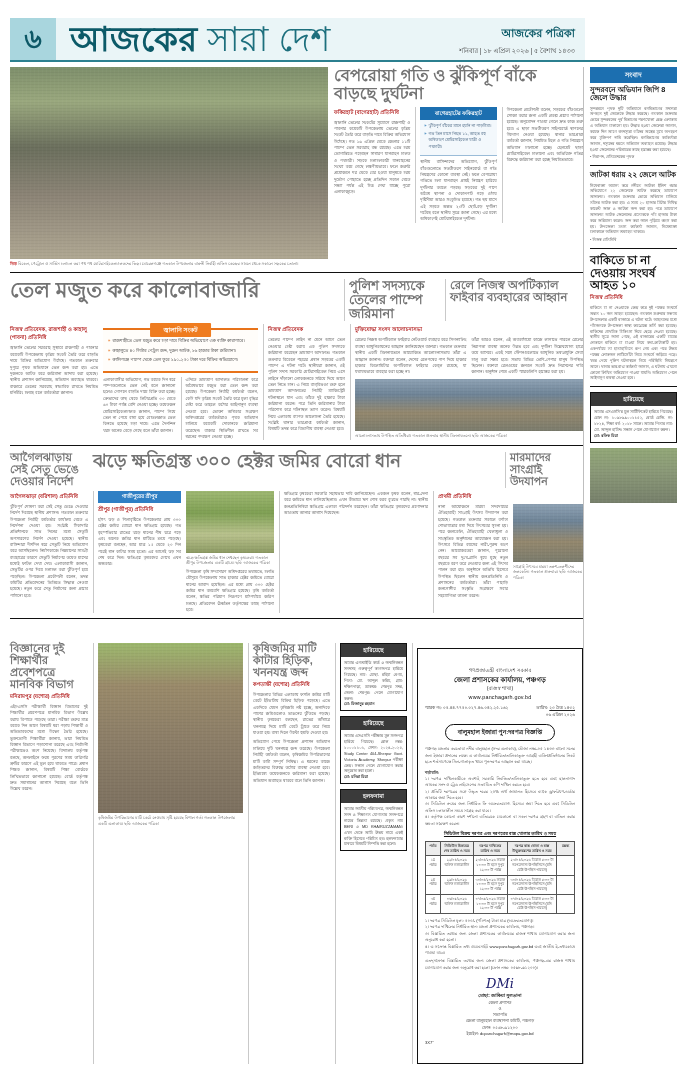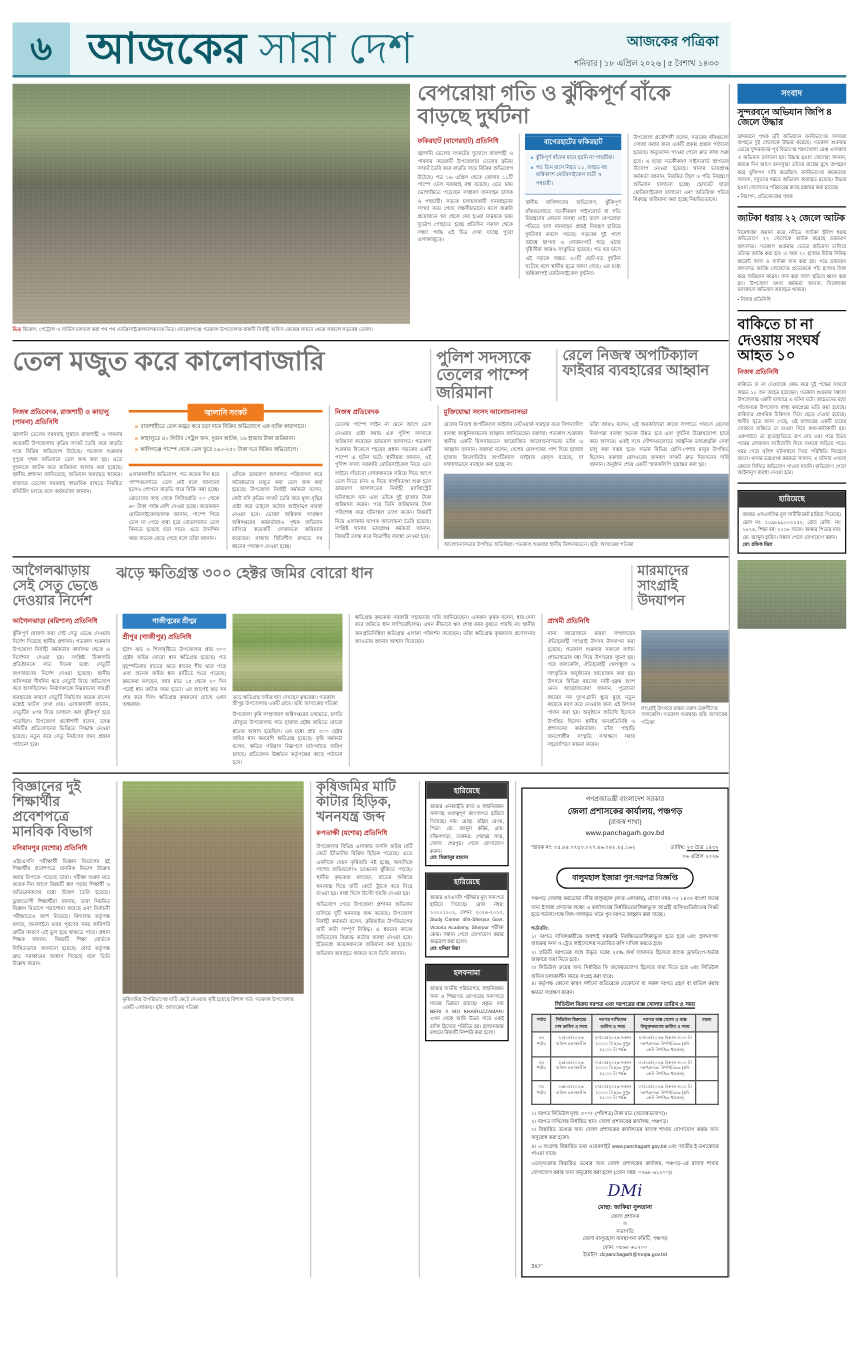--- a/index.html
+++ b/index.html
@@ -79,29 +79,29 @@
   .callout-orange .chead {
     position: absolute; top: -7px; left: 50%; transform: translateX(-50%);
     background: #ef7c1f; color: #fff; font-size: 6px; font-weight: bold;
     padding: 1.5px 14px; border-radius: 1px; white-space: nowrap;
   }
   .obullet { font-size: 4.3px; line-height: 1.5; color: #2f2f2f; display: flex; gap: 2px; margin-bottom: 3px; }
   .obullet::before { content: "»"; color: #e8731a; font-weight: bold; }
 
   
   .secC { margin-top: 6px; }
-  .big-hl-3 { font-size: 12px; }
+  .big-hl-3 { font-size: 18px; }
   .small-hl { font-size: 11px; line-height: 1.08; }
   .tag-blue {
     background: #2f7fc4; color: #fff; font-size: 5.2px; font-weight: bold;
     text-align: center; padding: 2px 0; margin-bottom: 3px;
   }
 
   
-  .secD { margin-top: 6px; }
+  .secD { margin-top: 24px; }
 
   
   .rail-head {
     background: #1c6fb0; color: #fff; font-size: 6.5px; font-weight: bold;
     text-align: center; padding: 2.5px 0; margin-bottom: 3px; letter-spacing: .3px;
   }
   .rail-hl { font-size: 7.2px; font-weight: bold; line-height: 1.15; color: #111; margin-bottom: 3px; }
   .rail-txt { font-size: 3.9px; line-height: 1.5; color: #3c3c3c; text-align: justify; }
   .rail-sep { border-top: 1px solid #111; margin: 5px 0; }
   .rail-big-hl { font-size: 11.5px; font-weight: bold; line-height: 1.1; color: #111; }
@@ -110,21 +110,21 @@
   .classified { border: 1px solid #111; padding: 0 0 3px 0; margin-bottom: 5px; }
   .classified .chd {
     background: #3a3a3a; color: #fff; font-size: 5.6px; font-weight: bold;
     text-align: center; padding: 2px 0; margin-bottom: 3px;
   }
   .classified .cbody { font-size: 3.9px; line-height: 1.5; color: #333; padding: 0 3px; text-align: justify; }
   .classified .cbold { font-weight: bold; color: #111; }
 
   
   .notice {
-    border: 1px solid #111; padding: 6px 7px; background: #fff; margin-top: 5px;
+    border: 1px solid #111; padding: 18px 7px; background: #fff; margin-top: 5px;
   }
   .notice .n-line { text-align: center; font-size: 5.2px; color: #222; line-height: 1.5; }
   .notice .n-org { font-size: 6.8px; font-weight: bold; color: #111; }
   .notice .n-web { font-size: 5.4px; color: #111; letter-spacing: .2px; }
   .notice-meta { display: flex; justify-content: space-between; font-size: 4.2px; color: #222; margin-top: 4px; }
   .notice-title {
     border: 1px solid #111; border-radius: 9px; font-size: 6px; font-weight: bold;
     text-align: center; padding: 2px 12px; margin: 5px auto 5px auto; display: table;
     color: #111;
   }

